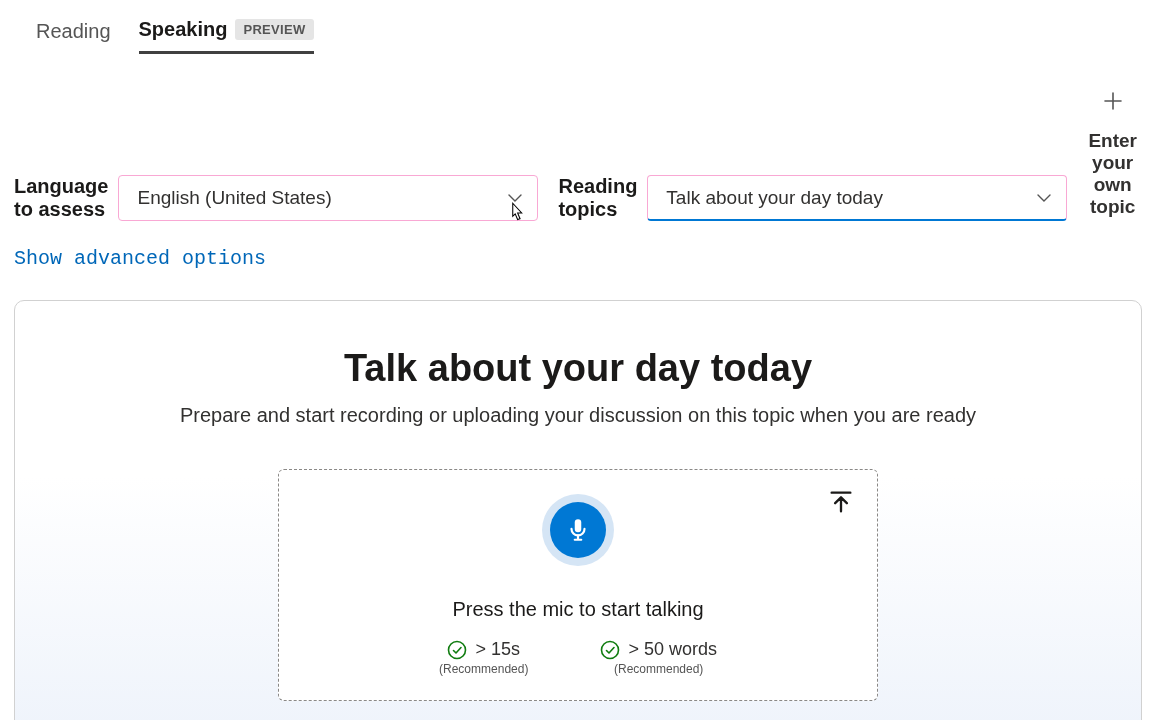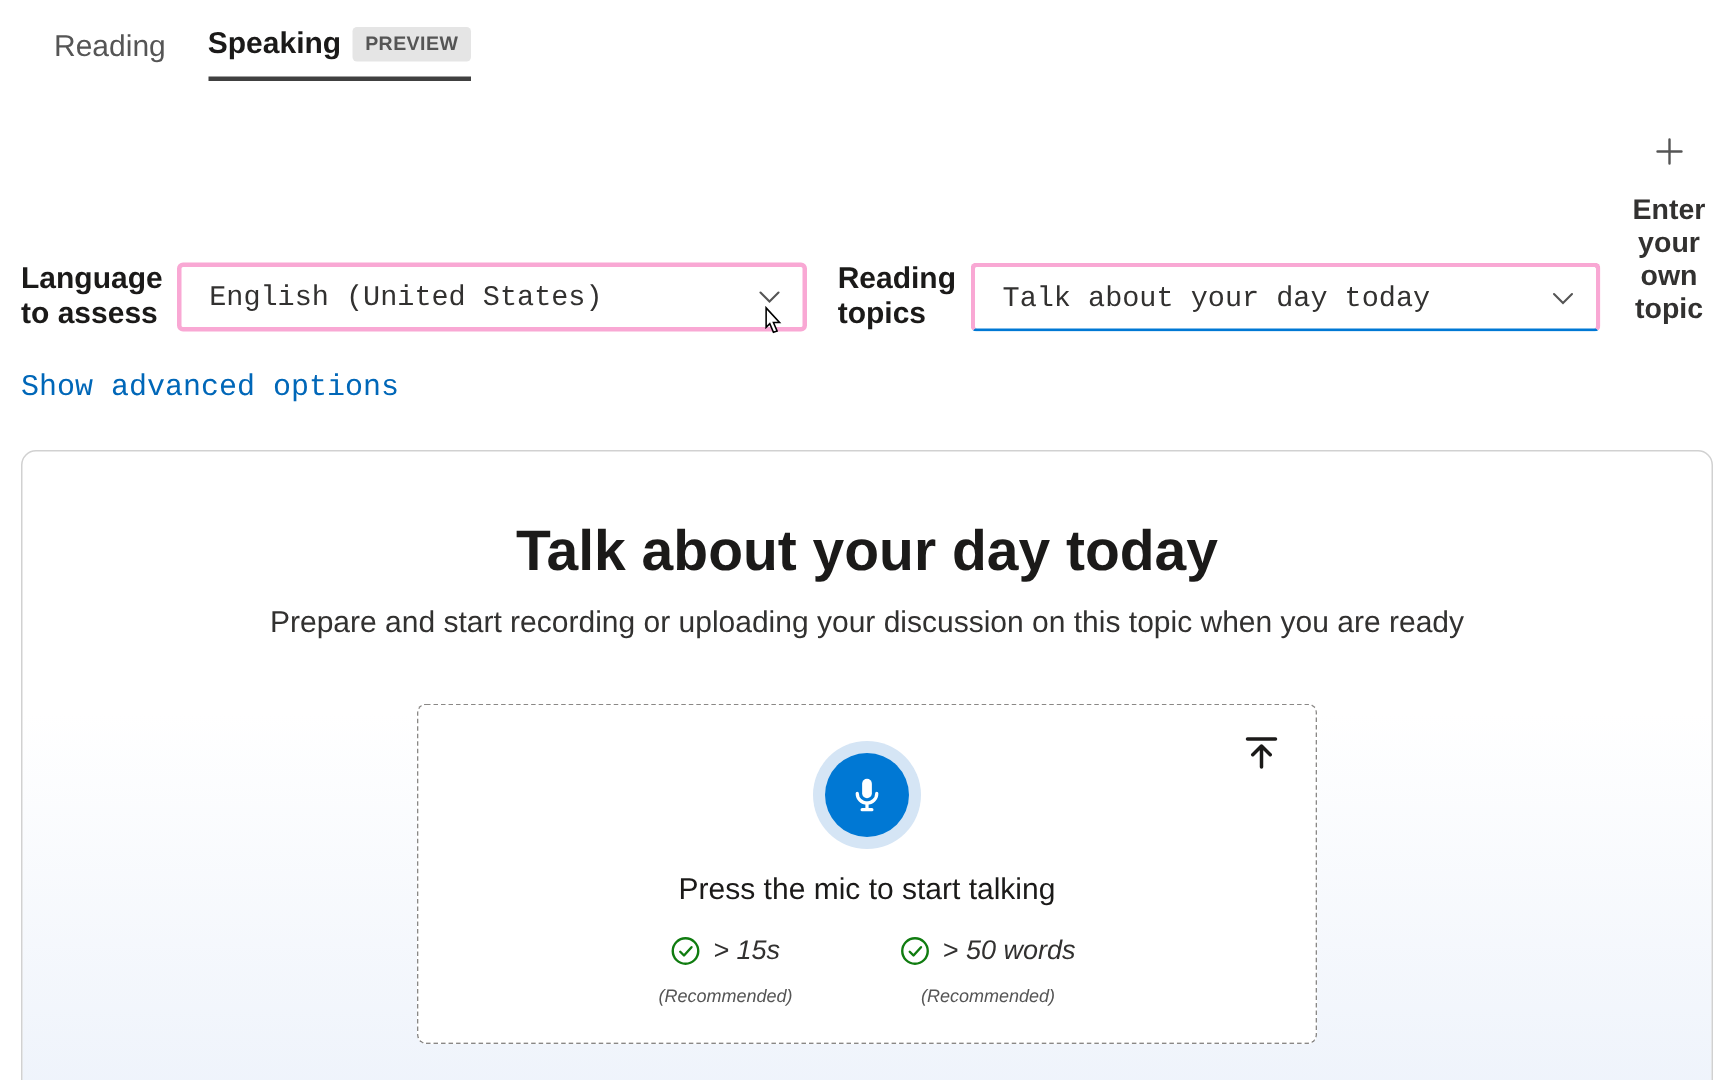--- a/index.html
+++ b/index.html
@@ -13,20 +13,21 @@
       overflow: hidden;
     }
     
     .tabs { display: flex; gap: 28px; align-items: center; padding: 0 22px 2px; }
     .tab {
       padding: 6px 0 10px;
       font-size: 20px;
       font-weight: 400;
       color: #555;
       display: inline-flex;
+      align-items: center;
       gap: 8px;
       cursor: pointer;
     }
     .tab.active {
       color: #1b1a19;
       font-weight: 600;
       border-bottom: 3px solid #404040;
     }
     .badge {
       background: #e5e5e5;
@@ -37,31 +38,30 @@
       border-radius: 3px;
       letter-spacing: .3px;
     }
     
     .controls { display: flex; gap: 20px; align-items: flex-end; padding: 30px 0 8px 0; }
     .field-col { display: flex; flex-direction: row; gap: 10px; }
     .field-label { font-size: 20px; font-weight: 600; color: #1b1a19; }
     .dropdown {
       position: relative;
       height: 46px;
-      border: 3px solid #f9a8d4;
+      border: 1px solid #f9a8d4;
       border-radius: 4px;
       background: #fff;
       display: flex;
       align-items: center;
       padding: 0 44px 0 18px;
       font-size: 19px;
       color: #323130;
       cursor: pointer;
       min-width: 420px;
-      font-family: Liberation Mono, monospace;
     }
     .dropdown.accent { border-bottom: 2px solid #0078d4; }
     .chev {
       position: absolute; right: 14px; top: 50%; transform: translateY(-50%);
       width: 16px; height: 16px; color: #555;
     }
     .cursor-svg {
       position: absolute;
       right: 8px;
       top: 24px;
@@ -123,23 +123,23 @@
       cursor: pointer;
     }
     .mic-fill {
       width: 56px; height: 56px;
       border-radius: 50%;
       background: #0078d4;
       display: inline-flex; align-items: center; justify-content: center;
       color: #fff;
     }
     .mic-svg { width: 26px; height: 26px; }
-    .mic-txt { margin-top: 16px; font-size: 20px; color: #1b1a19; }
+    .mic-txt { margin-top: 32px; font-size: 20px; color: #1b1a19; }
     .thresh { display: flex; gap: 72px; justify-content: center; margin-top: 18px; }
-    .tcol { display: flex; flex-direction: column; align-items: center; gap: 13px; font-style: italic; }
+    .tcol { display: flex; flex-direction: column; align-items: center; gap: 2px; }
     .trow { display: inline-flex; align-items: center; gap: 8px; font-size: 18px; color: #323130;}
     .check-ic { width: 20px; height: 20px; color: #107c10; }
     .rec { color: #555; font-size: 12px; }
   </style>
 </head>
 <body>
 
 
 
 

